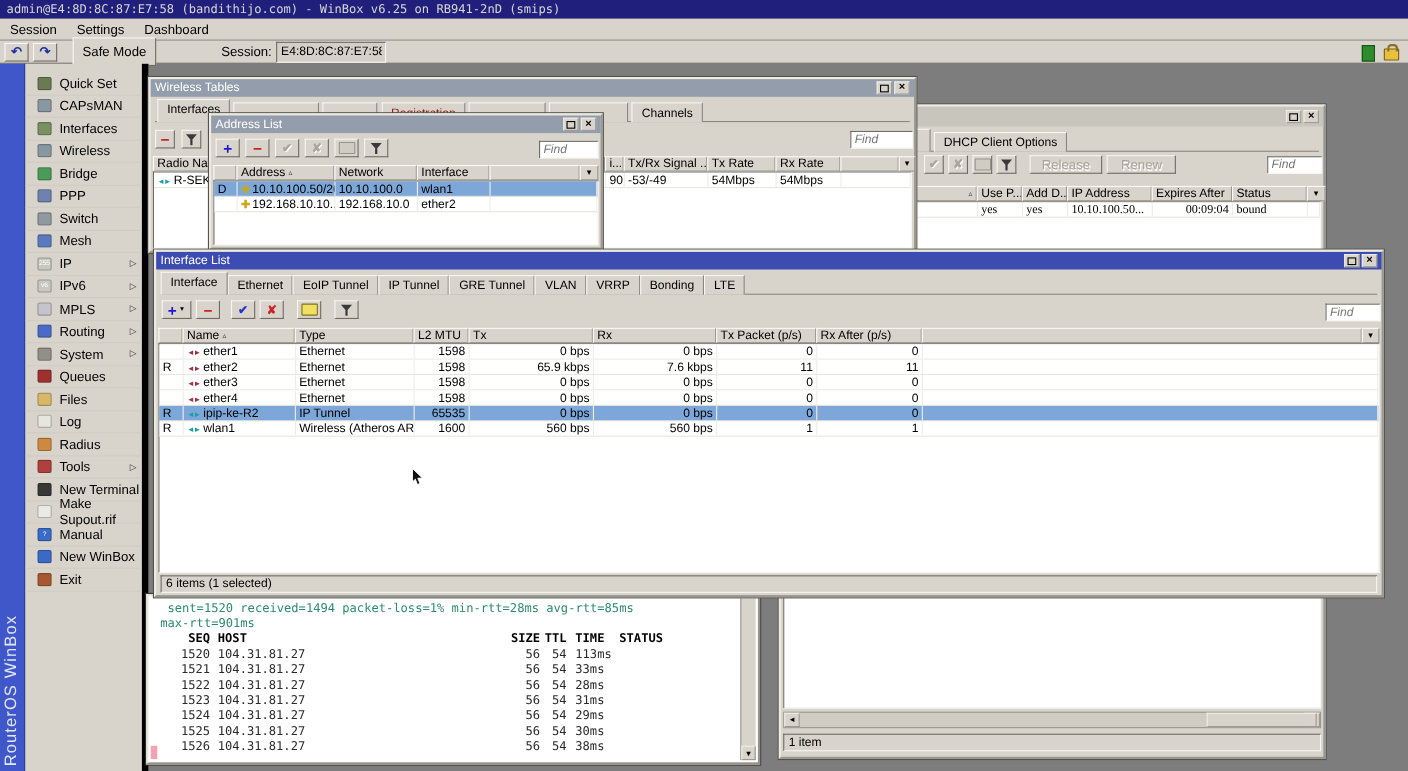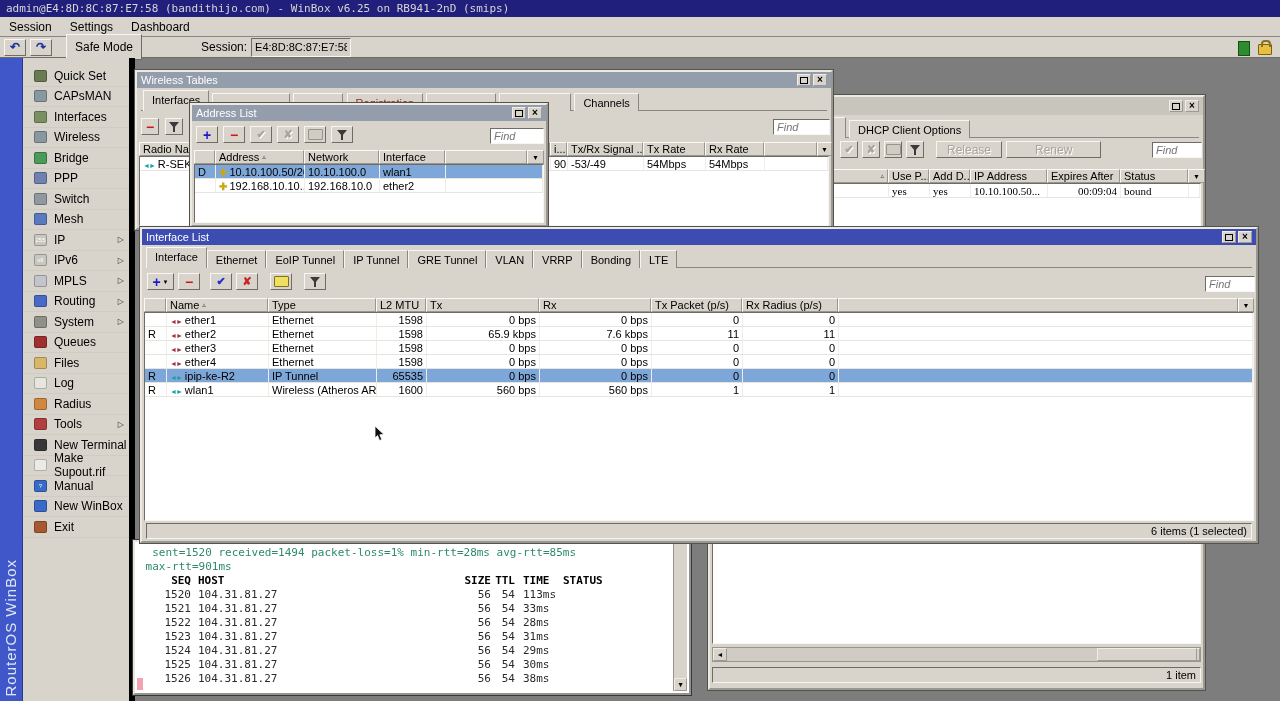--- a/index.html
+++ b/index.html
@@ -84,21 +84,21 @@
        background:#fff;overflow:hidden;}
   .row>div{padding:0 3px;white-space:nowrap;overflow:hidden;border-right:1px solid #f0ede8;height:14px;line-height:14px;box-sizing:border-box;}
   .row.sel{background:#7da7d8;}
   .num{text-align:right;}
   .ifico{font-size:7px;letter-spacing:-1px;margin-right:3px;}
   .ifico.eth{color:#a03040;}
   .ifico.teal{color:#18a0a0;}
   .cross-ico{color:#c8a818;font-weight:bold;font-size:10px;margin-right:2px;}
   .listbg{position:absolute;background:#fff;border:1px solid;border-color:#6f6c66 #f8f6f2 #f8f6f2 #6f6c66;box-sizing:border-box;}
   .statusbar{position:absolute;height:16px;border:1px solid;border-color:#6f6c66 #f8f6f2 #f8f6f2 #6f6c66;
-             background:#d8d4cc;font-size:11px;line-height:15px;padding:0 4px;box-sizing:border-box;text-align:right;}
+             background:#d8d4cc;font-size:11px;line-height:15px;padding:0 4px;box-sizing:border-box;}
   
   .sb-btn{background:#d8d4cc;border:1px outset #f0ede6;display:flex;align-items:center;justify-content:center;
           font-size:7px;box-sizing:border-box;}
   
   .term{position:absolute;left:133px;top:540px;width:558px;height:155px;background:#fff;
         border:2px outset #e8e5de;box-shadow:0 0 0 1px #3a3833;box-sizing:border-box;z-index:4;
         font-family:"DejaVu Sans Mono",monospace;font-size:11px;}
   .tline{height:14px;line-height:14px;white-space:pre;color:#2f8a6a;}
   .trow{display:grid;grid-template-columns:31px 269px 31px 24px 48px 1fr;height:14px;line-height:14px;color:#2a2a2a;margin-left:21px;}
   .trow .c1{text-align:right;} .trow .c2{padding-left:7px;} .trow .c3,.trow .c4{text-align:right;}
@@ -249,21 +249,21 @@
     <span class="btn">
         <span class="glyph-x dis">✘</span>
       </span>
     <span class="btn">
         <span class="folder-ico dis2"></span>
       </span>
     <span class="btn">
         <span class="funnel"></span>
       </span>
     <span class="btn dis" style="margin-left:8px;padding:0 10px;">Release</span>
-    <span class="btn dis" style="padding:0 28px;">Renew</span>
+    <span class="btn dis" style="padding:0 12px;">Renew</span>
   </div>
   <input class="find" style="position: absolute; left: 442px; top: 45px; width: 50px;" placeholder="Find">
   <div style="position:absolute;left:2px;top:72px;right:2px;display:grid;grid-template-columns:176px 41px 41px 77px 73px 68px 17px;">
     <div class="hdr-cell" style="justify-content:flex-end;">
         <span class="sort">▵</span>
       </div>
     <div class="hdr-cell">Use P...</div>
     <div class="hdr-cell">Add D...</div>
     <div class="hdr-cell">IP Address</div>
     <div class="hdr-cell">Expires After</div>
@@ -439,21 +439,21 @@
     <div class="hdr-cell"></div>
     <div class="hdr-cell">
         <span>Name</span>
         <span class="sort">▵</span>
       </div>
     <div class="hdr-cell">Type</div>
     <div class="hdr-cell">L2 MTU</div>
     <div class="hdr-cell">Tx</div>
     <div class="hdr-cell">Rx</div>
     <div class="hdr-cell">Tx Packet (p/s)</div>
-    <div class="hdr-cell">Rx Radius (p/s)</div>
+    <div class="hdr-cell">Rx After (p/s)</div>
     <div class="hdr-cell"></div>
     <div class="hdr-cell vbtn">▼</div>
   </div>
   <div class="listbg" style="left:2px;top:83px;right:2px;bottom:20px;">
     <div class="row" style="display:grid;grid-template-columns:22px 102px 108px 50px 113px 112px 91px 96px 1fr;">
         <div></div>
         <div><span class="ifico ic-ethernet eth">◄►</span><span>ether1</span></div>
         <div>Ethernet</div>
         <div class="num">1598</div>
         <div class="num">0 bps</div>

